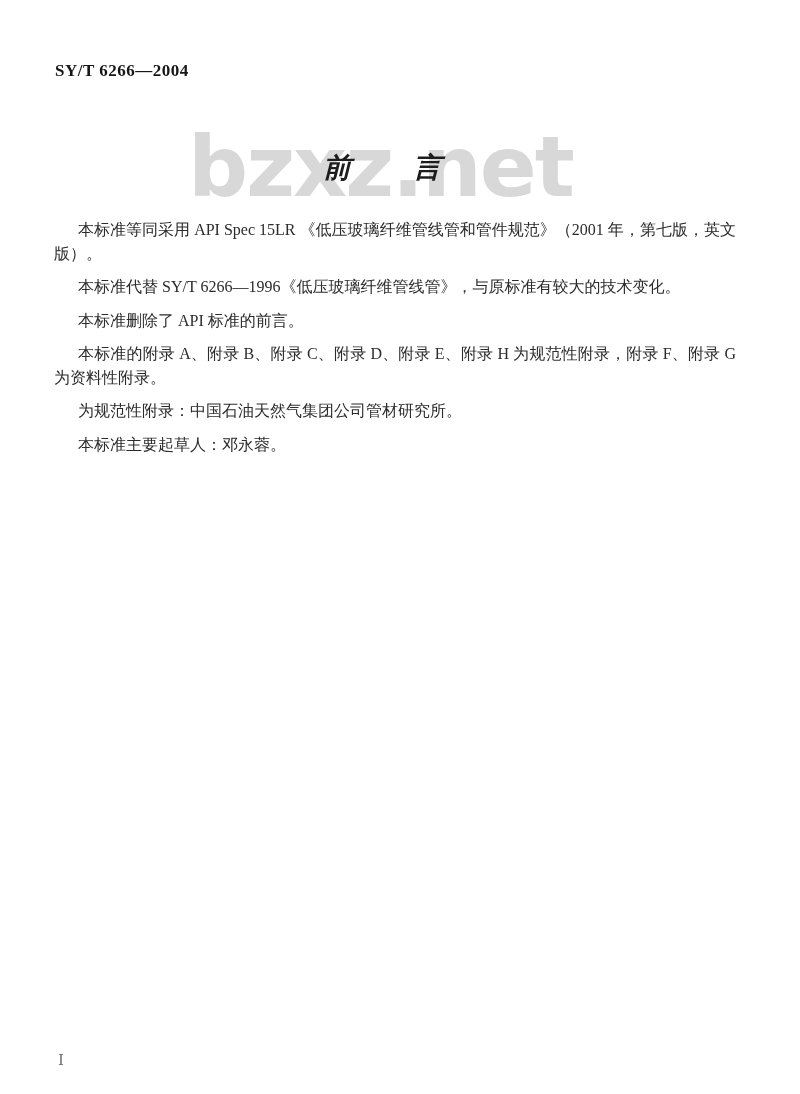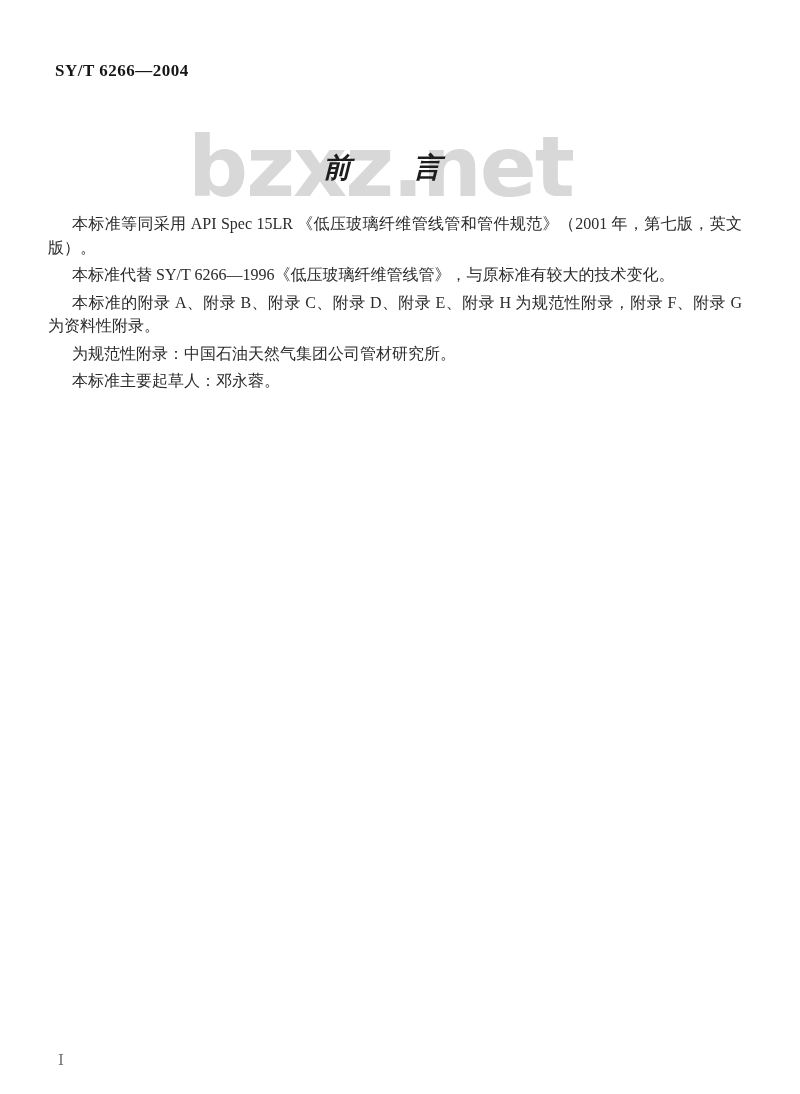--- a/index.html
+++ b/index.html
@@ -62,21 +62,21 @@
     left: 44px;
     top: 208px;
     width: 702px;
     z-index: 1;
     font-size: 16px;
     line-height: 23.5px;
     text-align: justify;
     color: #2b2b2b;
   }
   .body-text p {
-    margin: 4px;
+    margin: 10px;
     padding: 0;
     text-indent: 1.5em;
     font-family: Liberation Serif, serif;
   }
   .page-number {
     position: absolute;
     left: 58px;
     top: 1051px;
     font-size: 15px;
     color: #6f6f6f;
@@ -90,20 +90,21 @@
 
   <div class="doc-header">SY/T 6266—2004</div>
 
   <div class="watermark">bzxz.net</div>
 
   <h1 class="foreword-title">前　　言</h1>
 
   <div class="body-text">
     <p>本标准等同采用 API Spec 15LR 《低压玻璃纤维管线管和管件规范》（2001 年，第七版，英文版）。</p>
     <p>本标准代替 SY/T 6266—1996《低压玻璃纤维管线管》，与原标准有较大的技术变化。</p>
+    <p>本标准删除了 API 标准的前言。</p>
     <p>本标准的附录 A、附录 B、附录 C、附录 D、附录 E、附录 H 为规范性附录，附录 F、附录 G 为资料性附录。</p>
     <p>为规范性附录：中国石油天然气集团公司管材研究所。</p>
     <p>本标准主要起草人：邓永蓉。</p>
   </div>
 
   <div class="page-number">Ⅰ</div>
 
 </div>
 
 </body></html>

